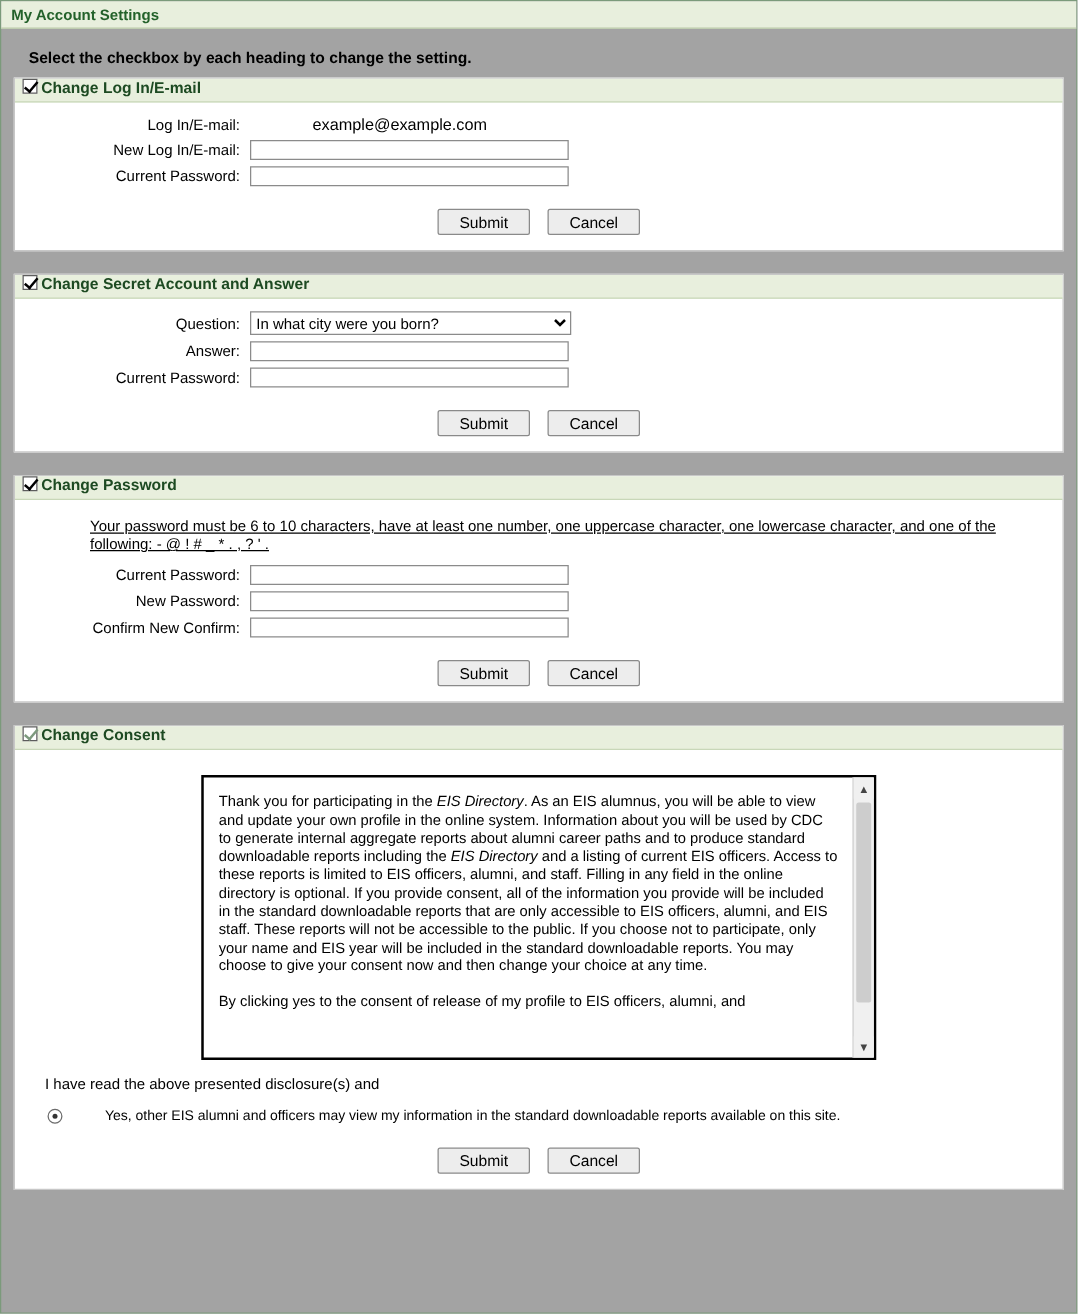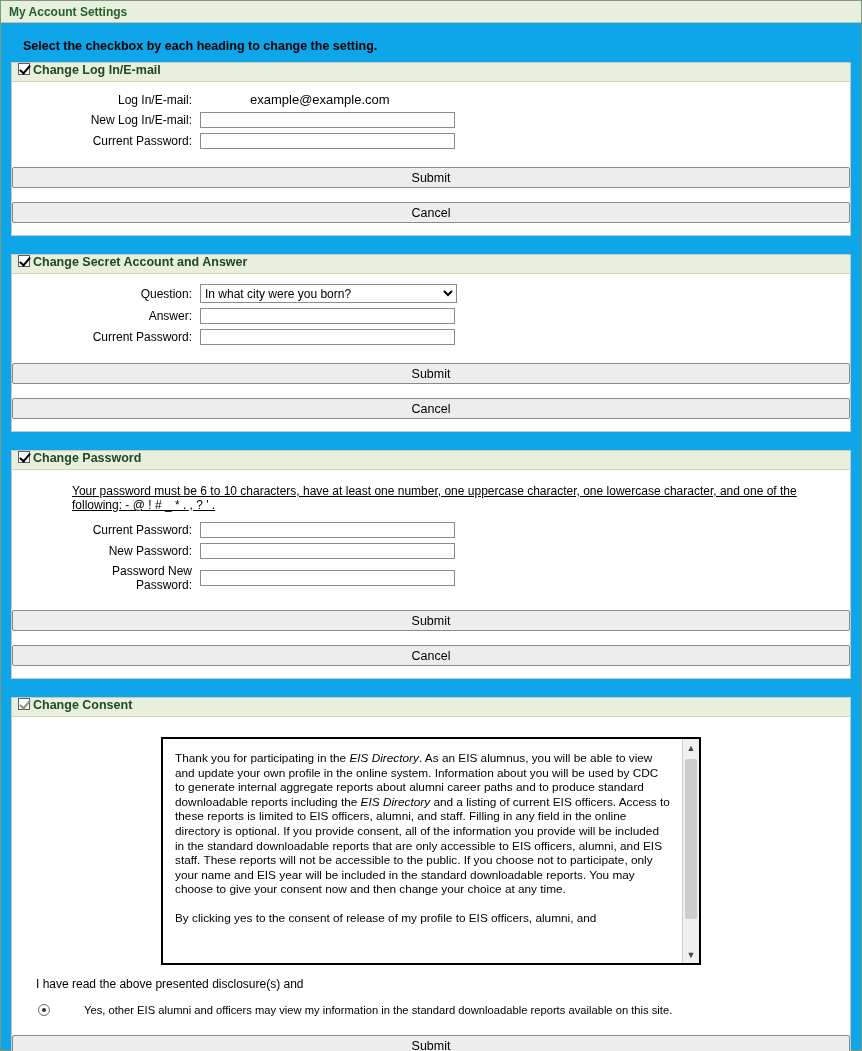--- a/index.html
+++ b/index.html
@@ -13,21 +13,21 @@
     font-family: "Liberation Sans", sans-serif;
     font-size: 12px;
     color: #000000;
     overflow: hidden;
   }
   .page {
     width: 862px;
     height: 1051px;
     box-sizing: border-box;
     border: 1px solid #7b9a7b;
-    background: #0ea5e9;
+    background: #a3a3a3;
     position: relative;
   }
   .titlebar {
     height: 22px;
     background: #e8efdd;
     border-bottom: 1px solid #b9c9a8;
     display: flex;
     align-items: center;
     padding-left: 8px;
     box-sizing: border-box;
@@ -131,21 +131,20 @@
     font-size: 12px;
     border: 1px solid #8b8b8b;
     background: #ffffff;
     box-sizing: border-box;
   }
   .btn-row {
     display: flex;
     justify-content: center;
     gap: 14px;
     margin-top: 18px;
-    flex-direction: column;
   }
   .btn {
     min-width: 74px;
     height: 21px;
     background: #ededed;
     border: 1px solid #8a8a8a;
     border-radius: 2px;
     font-family: "Liberation Sans", sans-serif;
     font-size: 12.5px;
     color: #000;
@@ -326,21 +325,21 @@
         <div class="pw-help">Your password must be 6 to 10 characters, have at least one number, one uppercase character, one lowercase character, and one of the following: - @ ! # _ * . , ? ' .</div>
         <div class="row">
           <span class="lbl">Current Password:</span>
           <input type="text" value="" style="">
         </div>
         <div class="row">
           <span class="lbl">New Password:</span>
           <input type="text" value="" style="">
         </div>
         <div class="row">
-          <span class="lbl two-line">Password New Password:</span>
+          <span class="lbl two-line">Confirm New Confirm:</span>
           <input type="text" value="" style="">
         </div>
         <div class="btn-row">
           <div class="btn">Submit</div>
           <div class="btn">Cancel</div>
         </div>
       </div>
     </div>
 
     <div class="panel">

